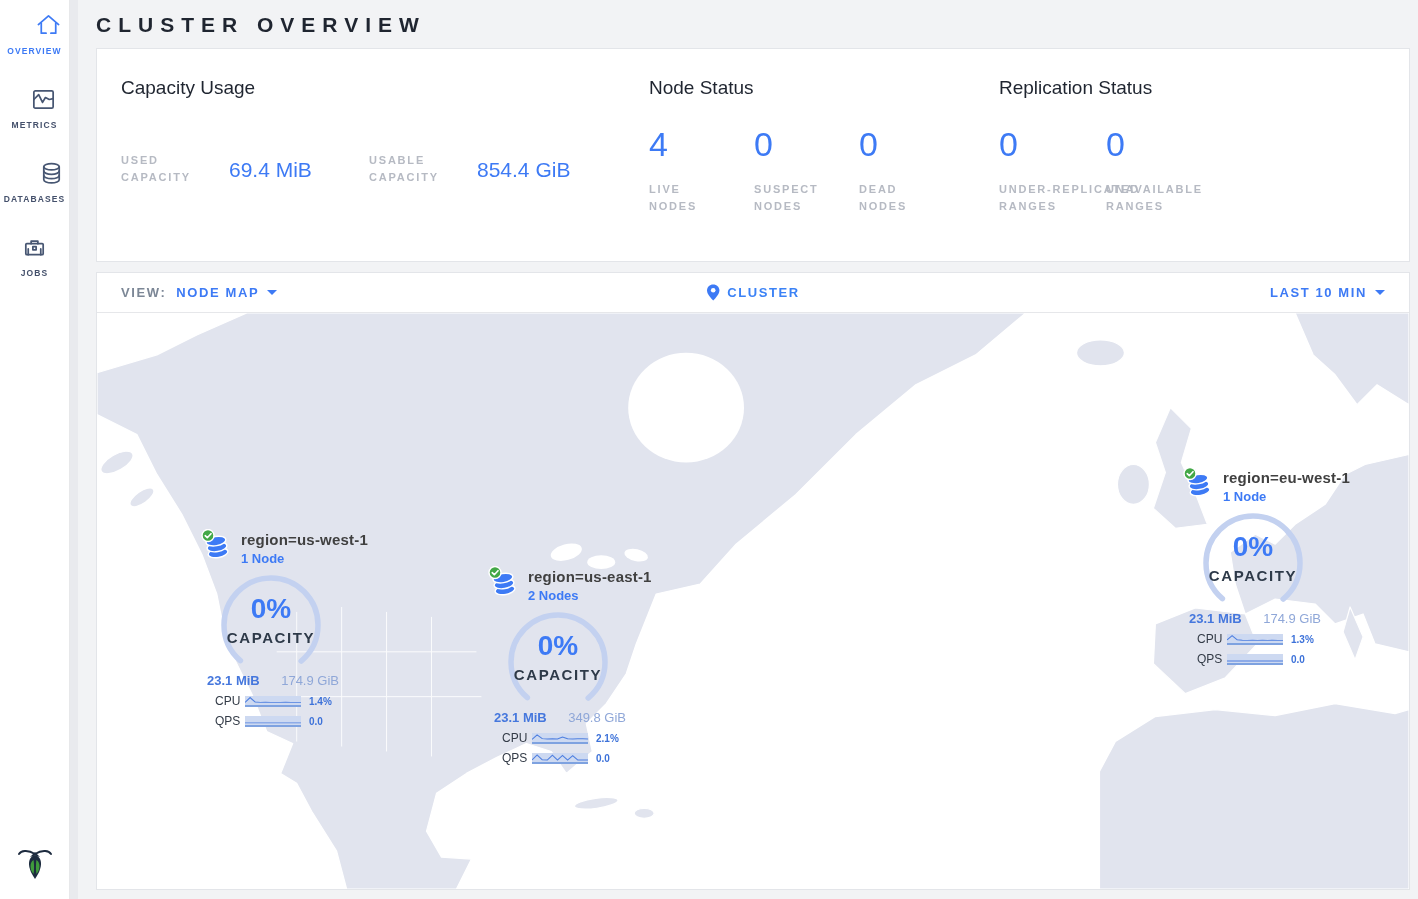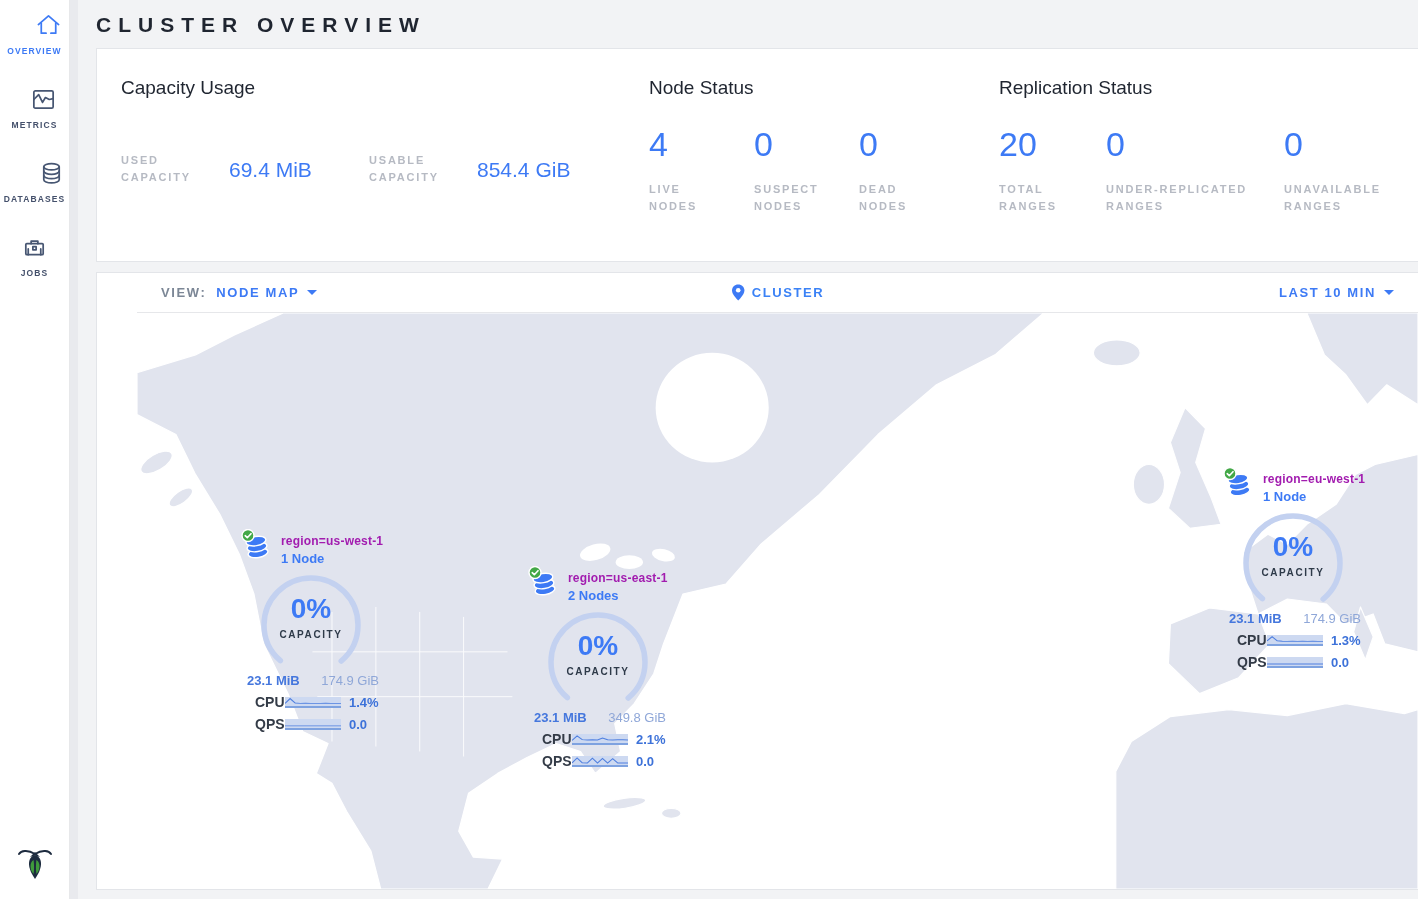--- a/index.html
+++ b/index.html
@@ -23,21 +23,21 @@
   .nav-item .nav-label { margin-top:7px; font-size:8.5px; font-weight:bold; letter-spacing:1.1px; color:#44506b; }
   .nav-item.active svg { stroke:#3d7af5; }
   .nav-item.active .nav-label { color:#3d7af5; }
   .side-logo { margin-top:auto; margin-bottom:10px; }
   
   .main { flex:1; padding:0 8px 0 18px; }
   .page-title {
     font-size:21px; font-weight:600; letter-spacing:7px;
     color:#1f2530; padding:13px 0 11px 0;
   }
-  .card { background:#ffffff; border:1px solid #e3e5e9;padding-left:40px; }
+  .card { background:#ffffff; border:1px solid #e3e5e9; }
   
   .summary { height:214px; display:flex; padding:28px 24px 0 24px; margin-bottom:10px; }
   .sec-heading { font-size:19px; font-weight:500; color:#1f2530; margin-bottom:30px; }
   .sum-capacity { width:528px; flex:0 0 528px; }
   .cap-row { display:flex; align-items:flex-start; }
   .cap-pct { width:105px; font-size:34px; color:#3d7af5; line-height:30px; }
   .cap-barwrap { position:relative; width:251px; margin-top:3px; }
   .cap-bar { height:17px; background:#e7e9ee; position:relative; }
   .cap-bar-dark { position:absolute; right:0; top:0; height:17px; width:15%; background:#c8ccd6; }
   .cap-tick { position:absolute; top:19px; width:1px; height:7px; background:#9aa0a8; }
@@ -72,33 +72,33 @@
   
   .map { position:relative; flex:1; background:#ffffff; overflow:hidden; }
   .map svg.land { position:absolute; inset:0; width:100%; height:100%; }
   .map-node { position:absolute; width:150px; z-index:2; }
   .map-node:nth-of-type(1) { left:86px;  top:216px;margin-left:18px; }
   .map-node:nth-of-type(2) { left:391px; top:253px; }
   .map-node:nth-of-type(3) { left:1086px; top:154px; }
   .node-head { display:flex; align-items:flex-start; cursor:pointer; }
   .db-badge { position:relative; width:32px; height:32px; flex:0 0 32px; margin-right:8px; }
   .node-head-text { padding-top:2px; }
-  .node-region { font-size:12px; font-weight:bold; color:#a21caf; letter-spacing:0.2px; white-space:nowrap; }
+  .node-region { font-size:15px; font-weight:bold; color:#404040; letter-spacing:0.2px; white-space:nowrap; }
   .node-count { font-size:13px; font-weight:bold; color:#3d7af5; margin-top:3px; }
   .ring { position:relative; width:120px; height:86px; margin:8px 0 0 10px; text-align:center; }
   .ring svg { position:absolute; left:6px; top:-4px; }
   .ring-pct { position:relative; font-size:28px; font-weight:bold; color:#3d7af5; padding-top:18px; }
-  .ring-cap { position:relative; font-size:10px; font-weight:bold; letter-spacing:1.6px; color:#2e3a49; margin-top:4px; }
+  .ring-cap { position:relative; font-size:15px; font-weight:bold; letter-spacing:1.6px; color:#2e3a49; margin-top:4px; }
   .minmax { display:flex; justify-content:space-between; width:132px; margin:12px 0 0 6px; }
   .minmax .mm-used { font-size:13px; font-weight:bold; color:#4577dd; }
   .minmax .mm-total { font-size:13px; color:#8fa7d8; }
   .metric-row { display:flex; align-items:center; width:136px; margin:6px 0 0 14px; }
-  .metric-label { width:30px; font-size:14px; font-weight:bold; color:#333b47; }
+  .metric-label { width:30px; font-size:12px; font-weight:normal; color:#333b47; }
   .spark { width:56px; height:11px; margin-right:8px; background:#cdd9f1; border-bottom:2px solid #7ea2e0; }
-  .metric-val { font-size:13px; font-weight:bold; color:#3d72d9; }
+  .metric-val { font-size:10px; font-weight:bold; color:#3d72d9; }
 </style>
 </head>
 <body>
 
 <aside class="sidebar">
   <div class="nav-item active">
     <svg viewBox="0 0 28 28">
       <polyline points="3.5,13 14,4 24.5,13"></polyline>
       <path d="M6.5 11.5 V22 H11.5 M16.5 22 H21.5 V11.5"></path>
     </svg>
@@ -174,24 +174,20 @@
           <div class="stat-val">0</div>
           <div class="stat-label" style="width:70px">DEAD NODES</div>
         </div>
       </div>
     </div>
 
     <div class="sum-repl">
       <div class="sec-heading">Replication Status</div>
       <div class="stat-group">
         <div class="stat-col">
-          <div class="stat-val">20</div>
-          <div class="stat-label" style="width:70px">TOTAL RANGES</div>
-        </div>
-        <div class="stat-col">
           <div class="stat-val">0</div>
           <div class="stat-label" style="width:160px">UNDER-REPLICATED RANGES</div>
         </div>
         <div class="stat-col">
           <div class="stat-val">0</div>
           <div class="stat-label" style="width:110px">UNAVAILABLE RANGES</div>
         </div>
       </div>
     </div>
   </section>

